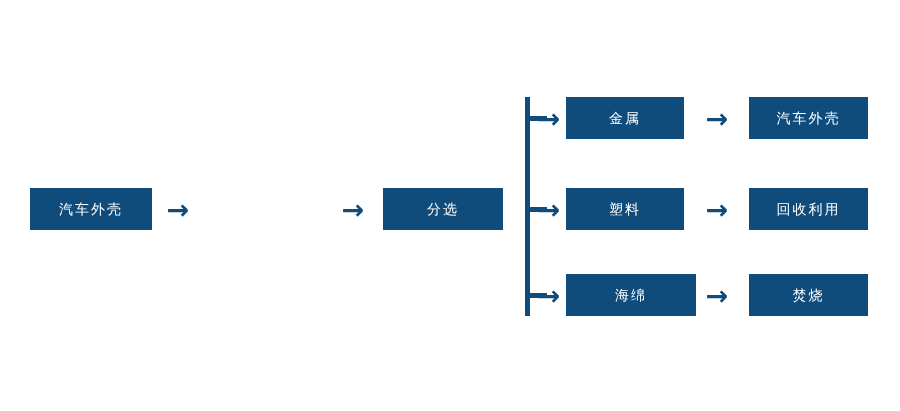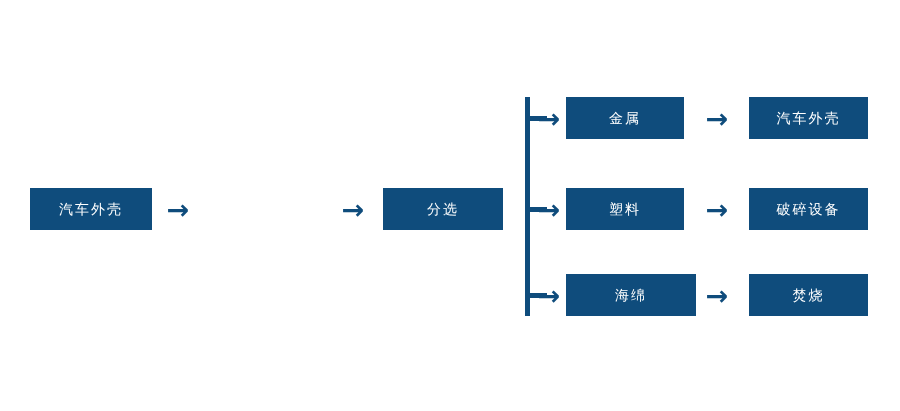--- a/index.html
+++ b/index.html
@@ -79,21 +79,21 @@
 
   <div class="node node-primary" style="left:749px; top:97px; width:119px; height:42px;">汽车外壳</div>
 
   <div class="branch-stem" style="left:530px; top:207px; width:17px; height:5px;"></div>
   <div class="arrow" style="left:532px; top:190px; width:34px; height:38px;">→</div>
 
   <div class="node node-primary" style="left:566px; top:188px; width:118px; height:42px;">塑料</div>
 
   <div class="arrow" style="left:697px; top:190px; width:40px; height:38px;">→</div>
 
-  <div class="node node-primary" style="left:749px; top:188px; width:119px; height:42px;">破碎设备</div>
+  <div class="node node-primary" style="left:749px; top:188px; width:119px; height:42px;">回收利用</div>
 
   <div class="branch-stem" style="left:530px; top:293px; width:17px; height:5px;"></div>
   <div class="arrow" style="left:532px; top:276px; width:34px; height:38px;">→</div>
 
   <div class="node node-primary" style="left:566px; top:274px; width:130px; height:42px;text-align:right;">海绵</div>
 
   <div class="arrow" style="left:697px; top:276px; width:40px; height:38px;">→</div>
 
   <div class="node node-primary" style="left:749px; top:274px; width:119px; height:42px;">焚烧</div>
 

